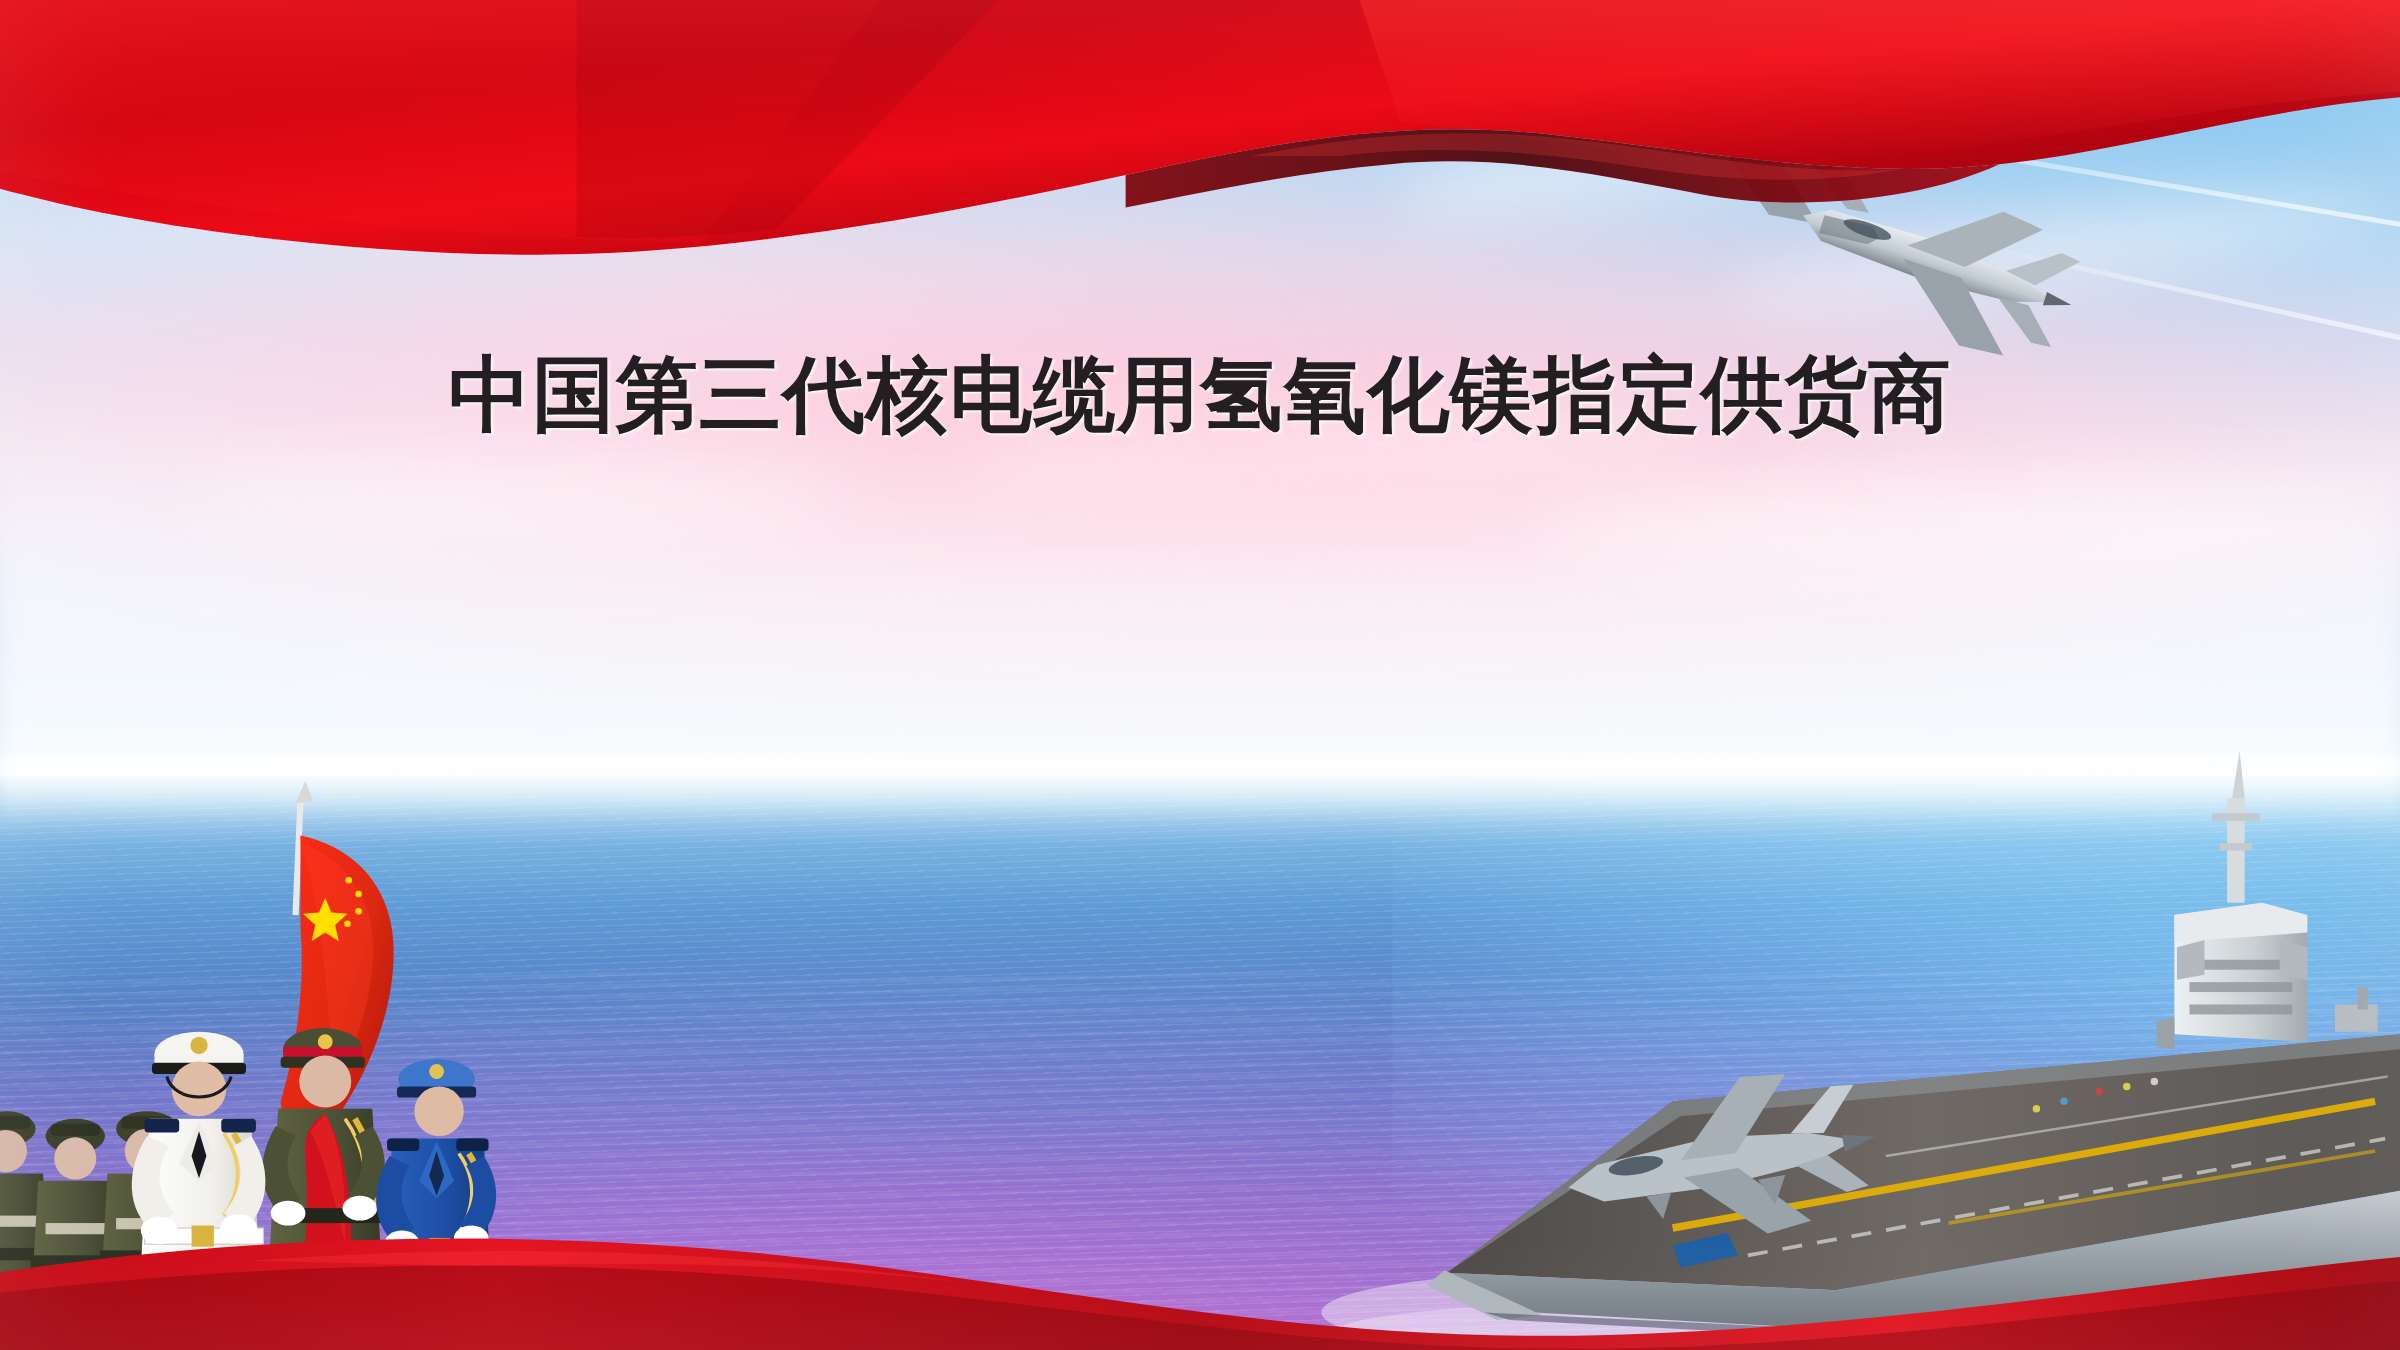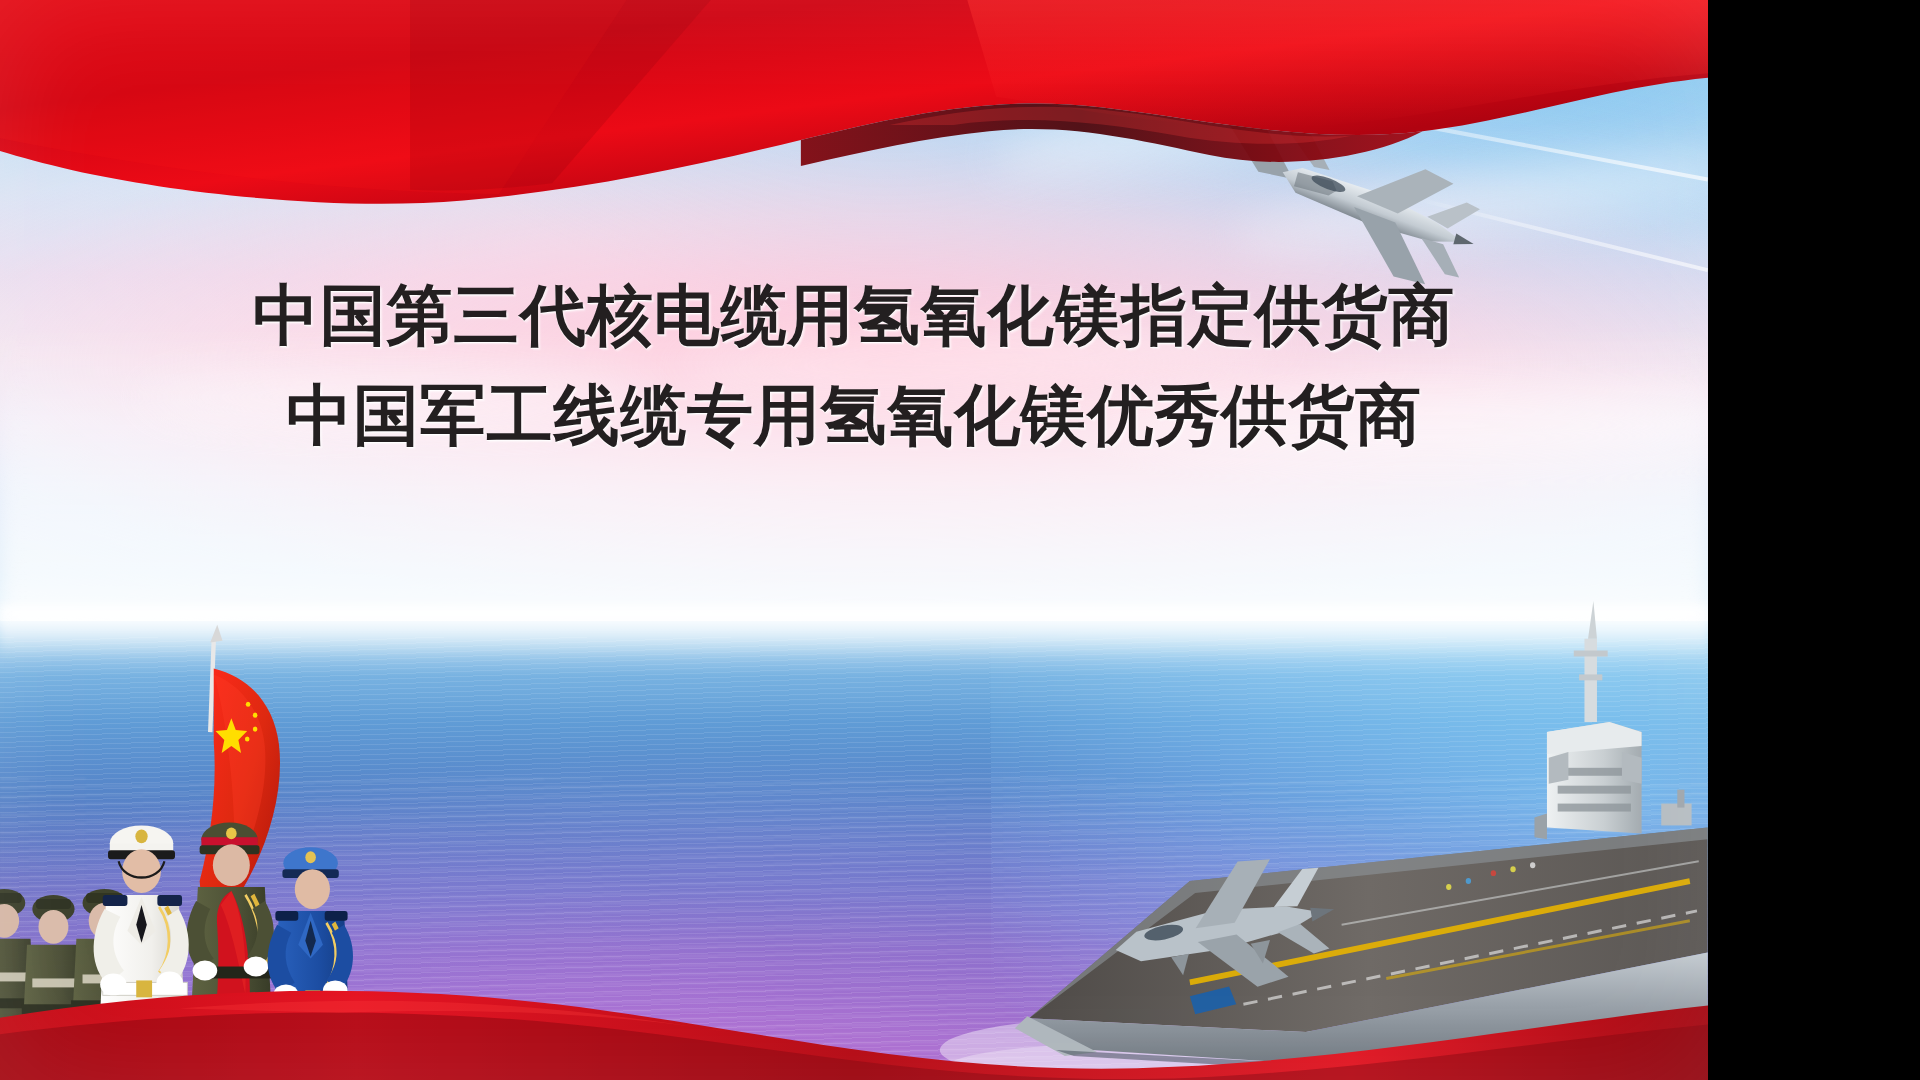--- a/index.html
+++ b/index.html
@@ -1,20 +1,20 @@
 <!DOCTYPE html>
 <html><head>
 <meta charset="utf-8">
 <style>
   html,body{margin:0;padding:0;background:#000;}
   body{font-family:"Liberation Sans","DejaVu Sans",sans-serif;}
 
   .banner{
     position:relative;
-    width:1708px;height:1080px;
+    width:1920px;height:1080px;
     overflow:hidden;
     background:#d946ef;
   }
 
   
   .sky{
     position:absolute;inset:0 0 42% 0;
     background:
       radial-gradient(120% 85% at 52% 58%, rgba(255,198,216,.92) 0%, rgba(255,210,226,.55) 28%, rgba(226,226,245,.18) 48%, rgba(255,255,255,0) 66%),
       radial-gradient(90% 70% at 88% 12%, rgba(132,198,240,.95) 0%, rgba(160,210,243,.5) 42%, rgba(255,255,255,0) 72%),
@@ -210,21 +210,20 @@
       <path d="M560 0 H1000 V86 C910 94 840 126 770 136 C700 146 640 124 580 110 Z" fill="url(#silkC)"></path>
 
       <path d="M0 0 H380 L300 200 C200 198 100 176 0 142 Z" fill="#ff1a1a" opacity=".16"></path>
 
       <path d="M250 0 L430 0 L330 190 C300 196 274 198 250 196 Z" fill="#8a0108" opacity=".20"></path>
     </svg>
   </div>
 
   <div class="headlines">
     <div class="hl">中国第三代核电缆用氢氧化镁指定供货商</div>
-    <div class="hl">中国军工线缆专用氢氧化镁优秀供货商</div>
   </div>
 
   <div class="sea"></div>
   <div class="sea-purple"></div>
   <div class="sea-blue-r"></div>
   <div class="waves"></div>
   <div class="waves2"></div>
   <div class="horizon-glow"></div>
 
   <div class="carrier">

